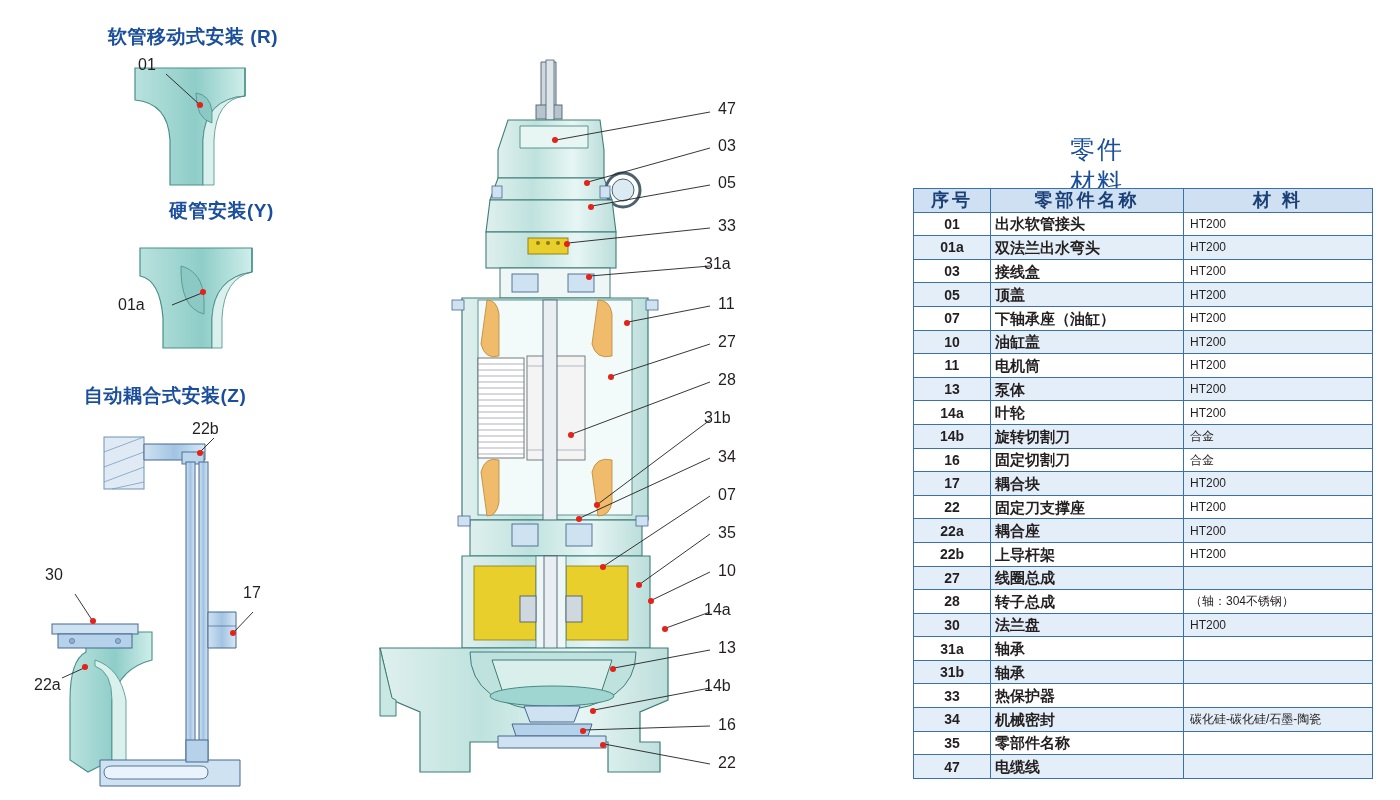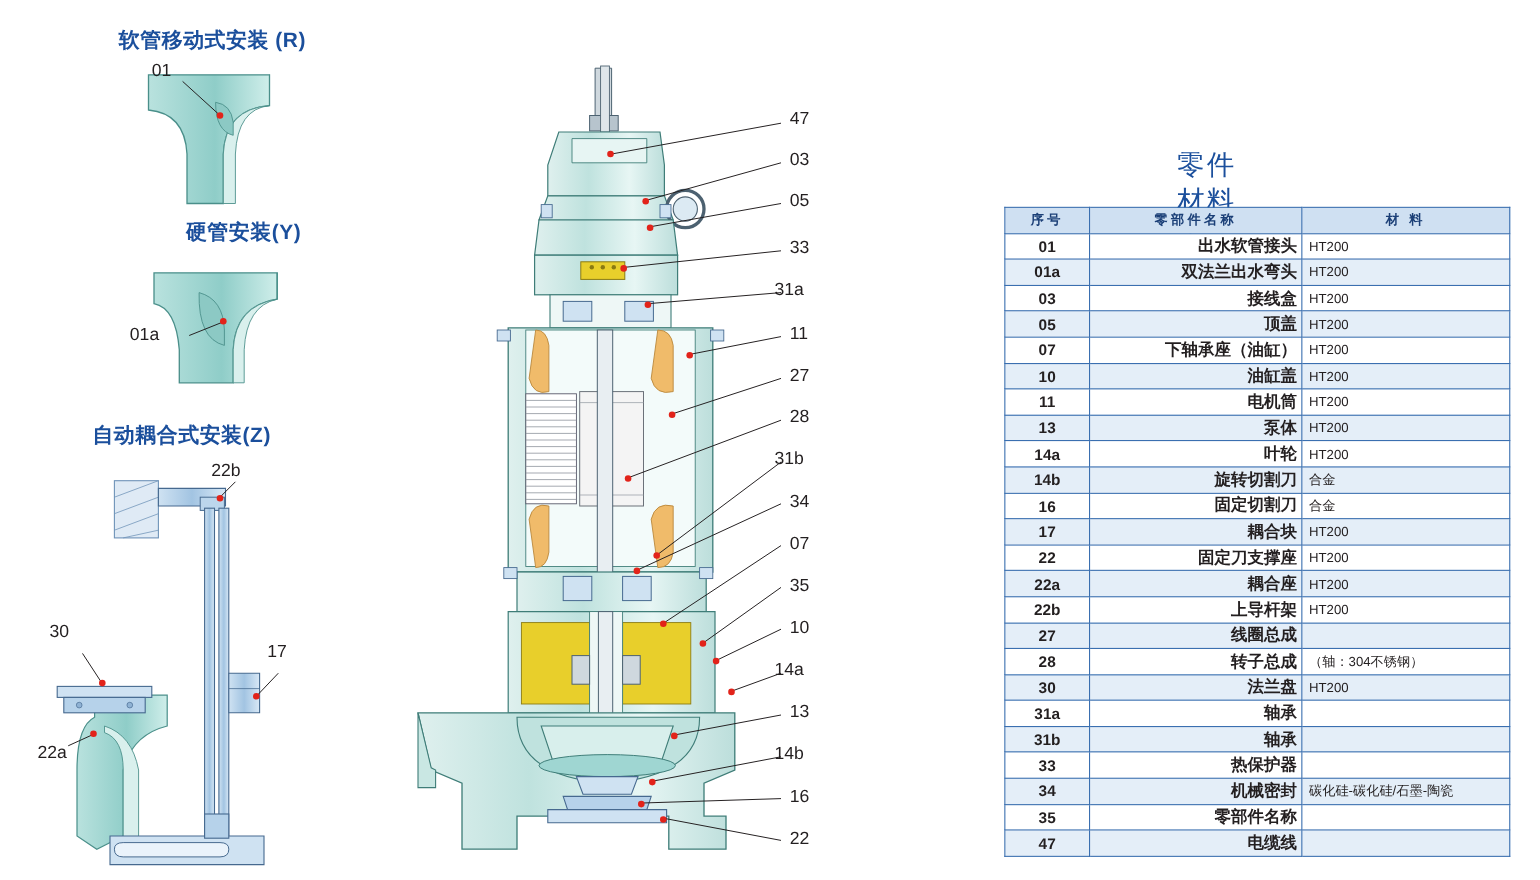--- a/index.html
+++ b/index.html
@@ -65,31 +65,31 @@
     height: 22.6px;
     padding: 0 4px;
     line-height: 1;
   }
   .mat-table th {
     background: #cfe0f2;
     color: #1b3f77;
     font-weight: bold;
     text-align: center;
     letter-spacing: 3px;
-    font-size: 12px;
+    font-size: 18px;
   }
   .mat-table td.c-no {
     width: 68px;
     text-align: center;
     font-weight: bold;
     font-size: 14px;
   }
   .mat-table td.c-name {
     width: 184px;
-    text-align: right;
+    text-align: left;
     font-weight: bold;
     font-size: 15px;
   }
   .mat-table td.c-mat {
     text-align: left;
     padding-left: 6px;
     font-size: 12px;
   }
   .mat-table tr.alt td { background: #e4eef8; }
   .mat-table tr.plain td { background: #ffffff; }

